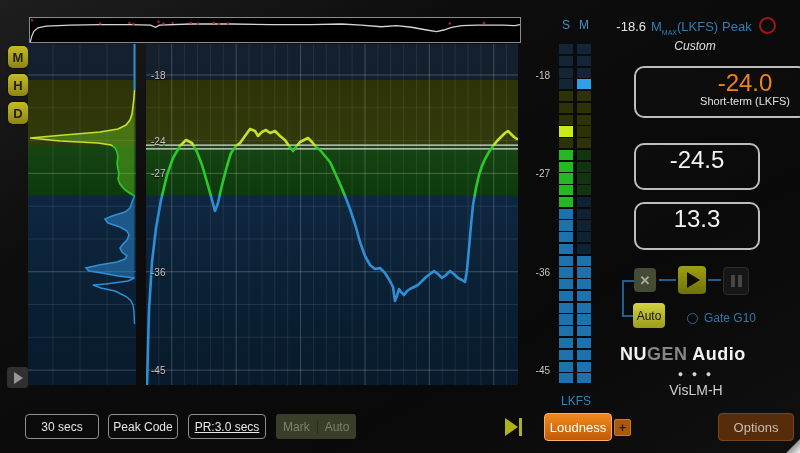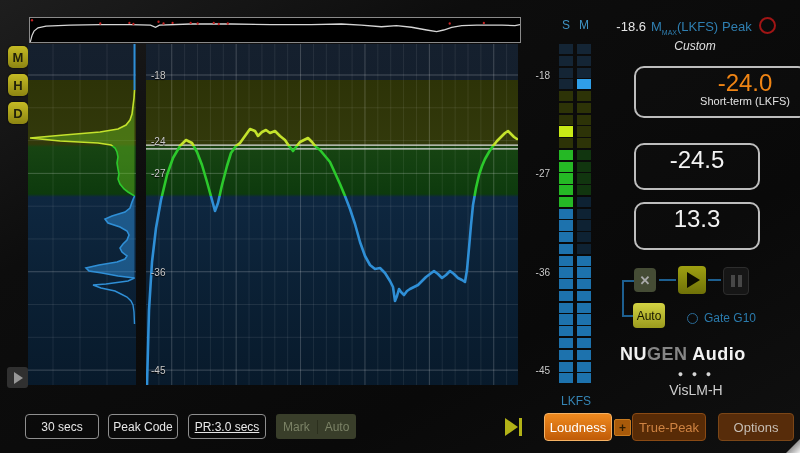--- a/index.html
+++ b/index.html
@@ -361,17 +361,16 @@
     <span>Auto</span>
   </div>
   <div class="abs" id="playend">
     <svg width="22" height="20" viewBox="0 0 22 20">
         <polygon points="2,1 15,10 2,19" fill="#b2b217"></polygon>
         <rect x="16" y="1" width="3" height="18" fill="#b2b217"></rect>
       </svg>
   </div>
   <div class="abs tabbtn" id="tab-loud">Loudness</div>
   <div class="abs" id="tab-plus">+</div>
-  <div class="abs tabbtn" id="tab-tp">True-Peak</div>
   <div class="abs tabbtn" id="tab-opt">Options</div>
 
   <div class="abs" id="grip"></div>
 </div>
 
 </body></html>

